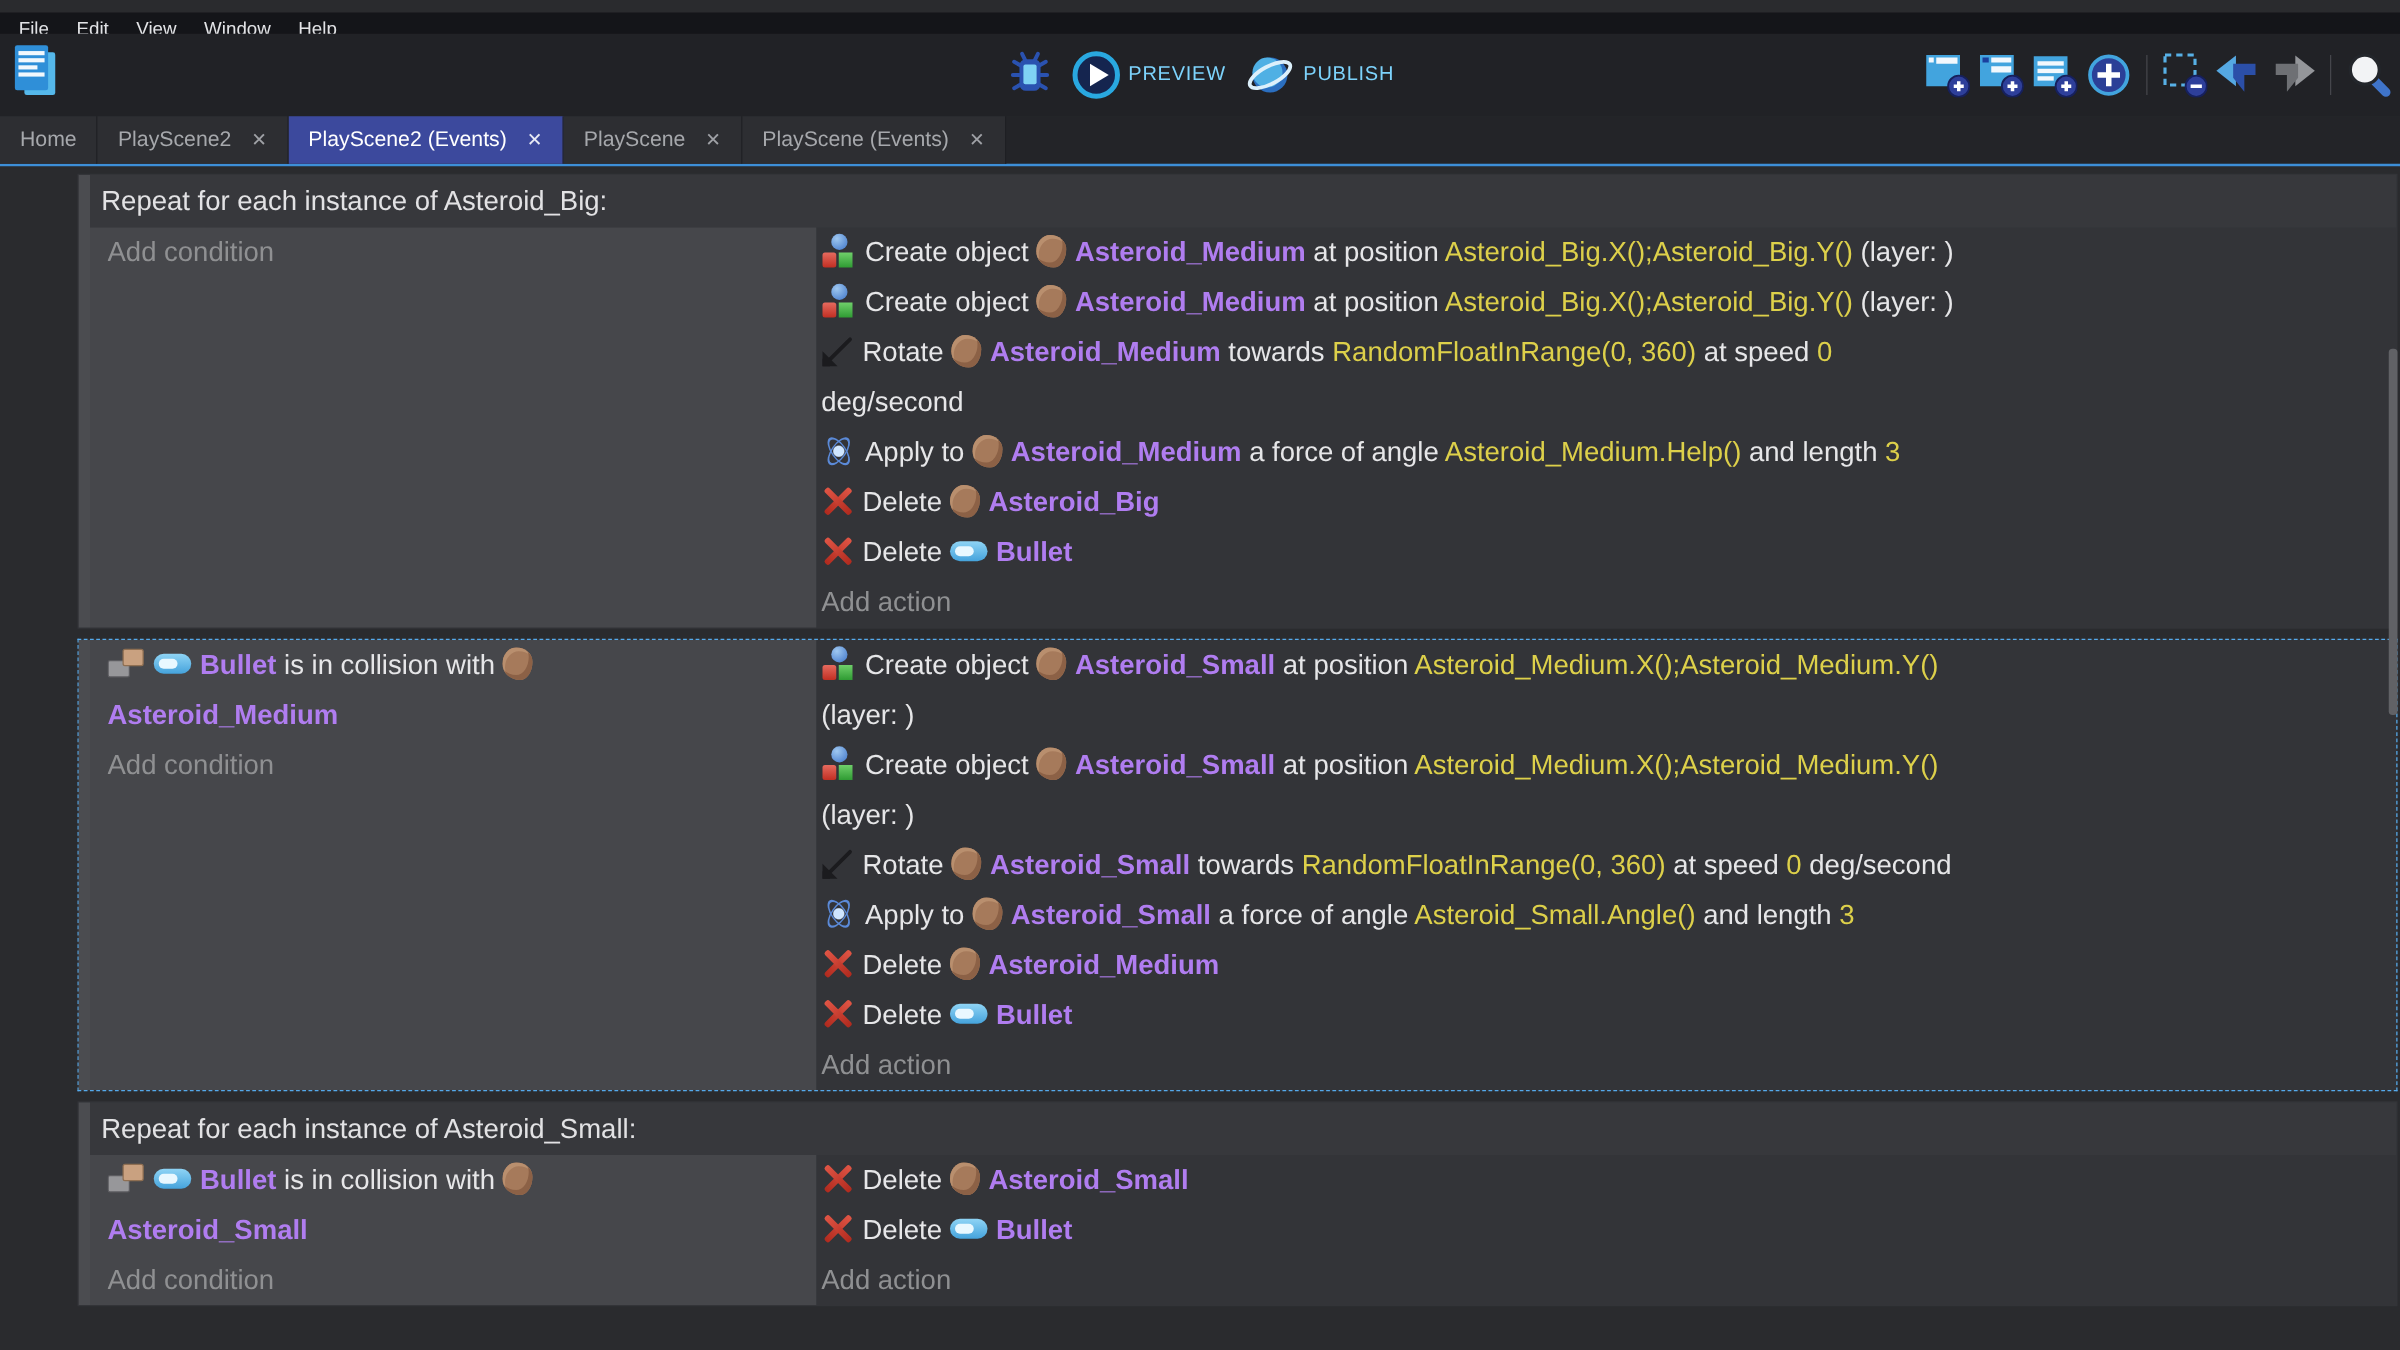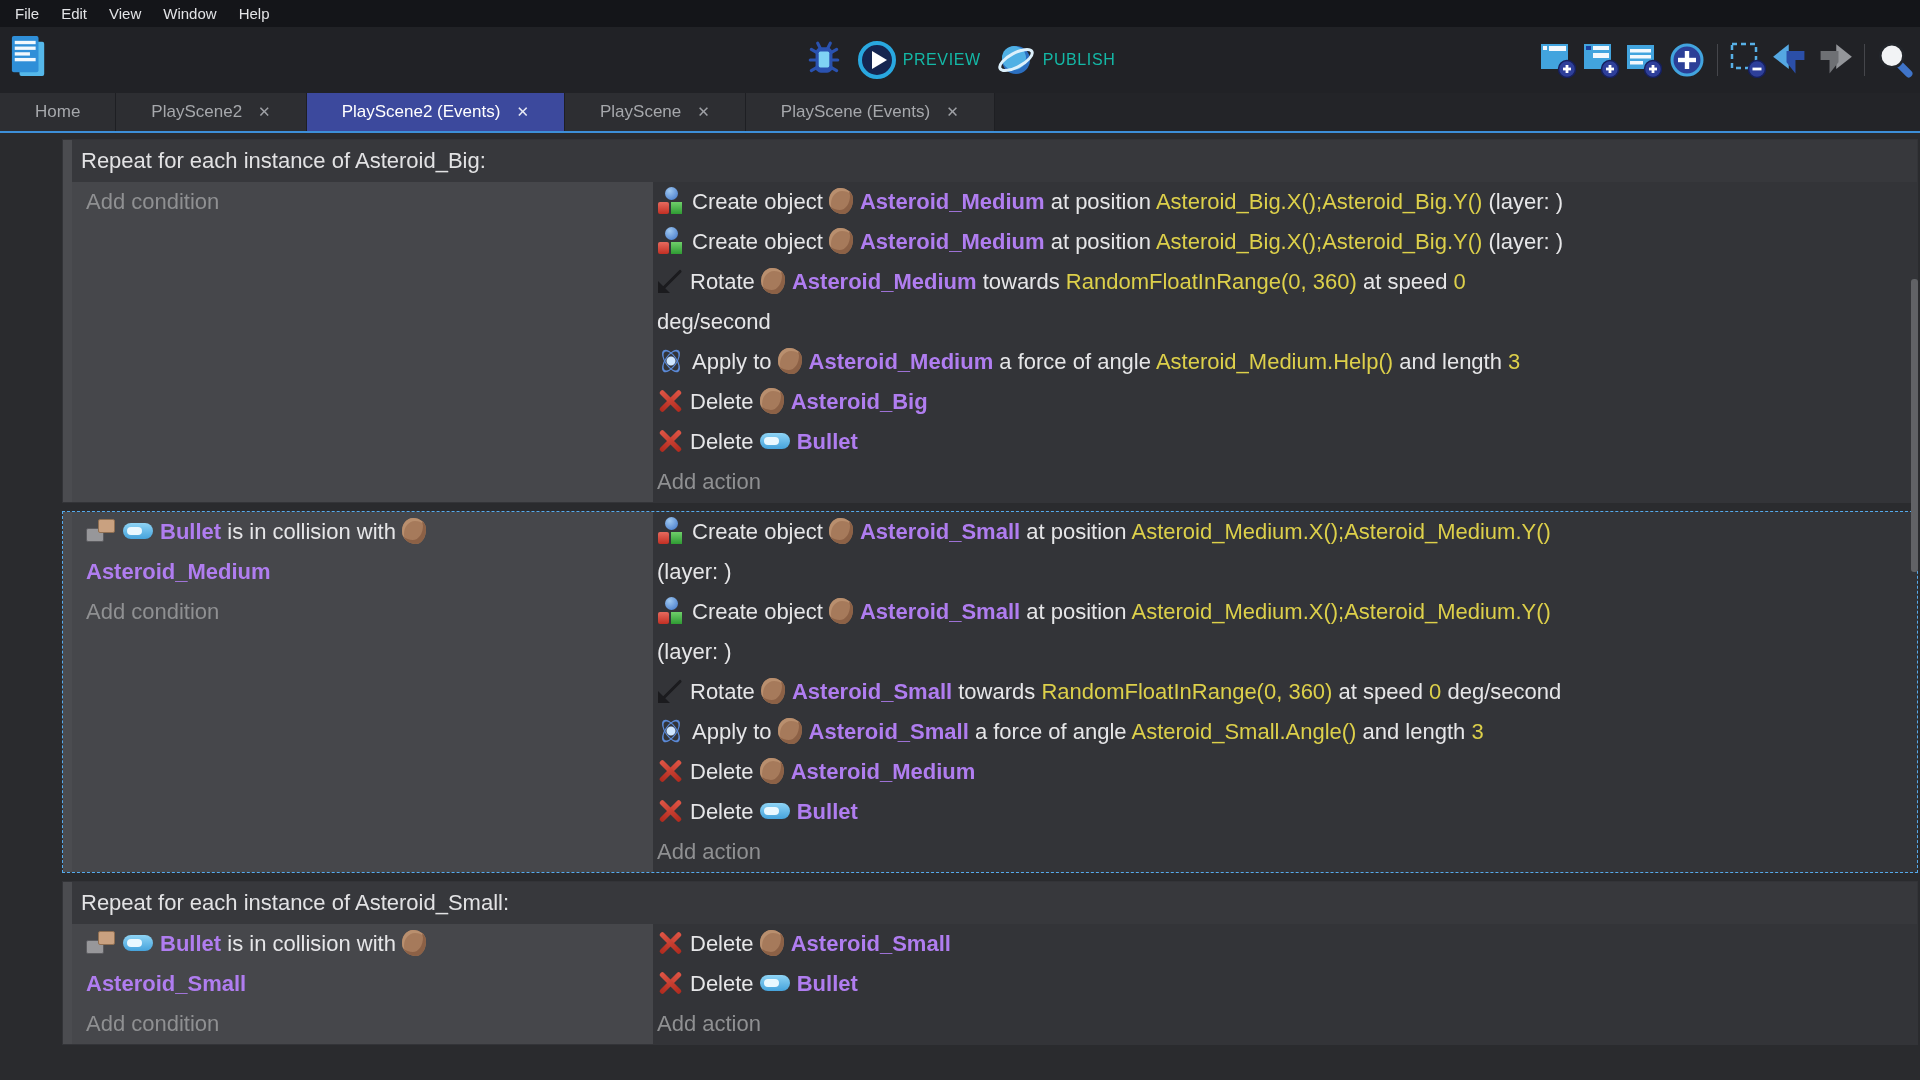--- a/index.html
+++ b/index.html
@@ -4,45 +4,45 @@
 <style>
   html,body{margin:0;padding:0;}
   body{
     width:1920px;height:1080px;overflow:hidden;position:relative;
     background:#2a2b2e;
     font-family:"Liberation Sans","DejaVu Sans",sans-serif;
     -webkit-font-smoothing:antialiased;
   }
   
   .menubar{
-    position:absolute;top:0;left:0;right:0;height:27px;
+    position:absolute;top:10px;left:0;right:0;height:27px;
     background:#141519;display:flex;align-items:flex-start;padding-left:4px;
   }
   .menu-item{color:#e2e3e6;font-size:15px;padding:0 11px;height:27px;line-height:27px;cursor:pointer;}
   
   .toolbar{
     position:absolute;top:27px;left:0;right:0;height:66px;
     background:#212226;display:flex;align-items:center;
   }
   .tb-left{position:absolute;left:10px;top:10px;}
   .tb-center{position:absolute;left:0;right:0;top:0;height:66px;display:flex;align-items:center;justify-content:center;gap:14px;}
   .tb-right{position:absolute;right:6px;top:0;height:66px;display:flex;align-items:center;gap:5px;}
   .tbtn{width:38px;height:40px;display:flex;align-items:center;justify-content:center;cursor:pointer;}
-  .tb-label{color:#14b8a6;font-size:16px;letter-spacing:.6px;margin-left:6px;cursor:pointer;}
+  .tb-label{color:#7dd3fc;font-size:16px;letter-spacing:.6px;margin-left:6px;cursor:pointer;}
   .tb-group{display:flex;align-items:center;cursor:pointer;}
   .tb-sep{width:1px;height:32px;background:#45464b;margin:0 6px;}
   
   .tabbar{
     position:absolute;top:93px;left:0;right:0;height:40px;
     background:#232428;display:flex;align-items:stretch;
     border-bottom:2px solid #3d8fd8;box-sizing:border-box;
   }
   .tab{
     display:flex;align-items:center;background:#2d2e32;border-right:1px solid #1e1f23;
-    padding:0 35px;cursor:pointer;
+    padding:0 16px;cursor:pointer;
   }
   .tab .tab-label{color:#a6a8ac;font-size:17px;white-space:nowrap;}
   .tab .tab-close{color:#9fa1a6;font-size:15px;margin-left:16px;cursor:pointer;font-family:"DejaVu Sans",sans-serif;}
   .tab.active{background:#3c499d;}
   .tab.active .tab-label{color:#ffffff;}
   .tab.active .tab-close{color:#e8eaf5;}
   
   .events{
     position:absolute;top:135px;left:0;right:0;bottom:0;
     background:#2a2b2e;padding:4px 0 0 62px;box-sizing:border-box;overflow:hidden;

